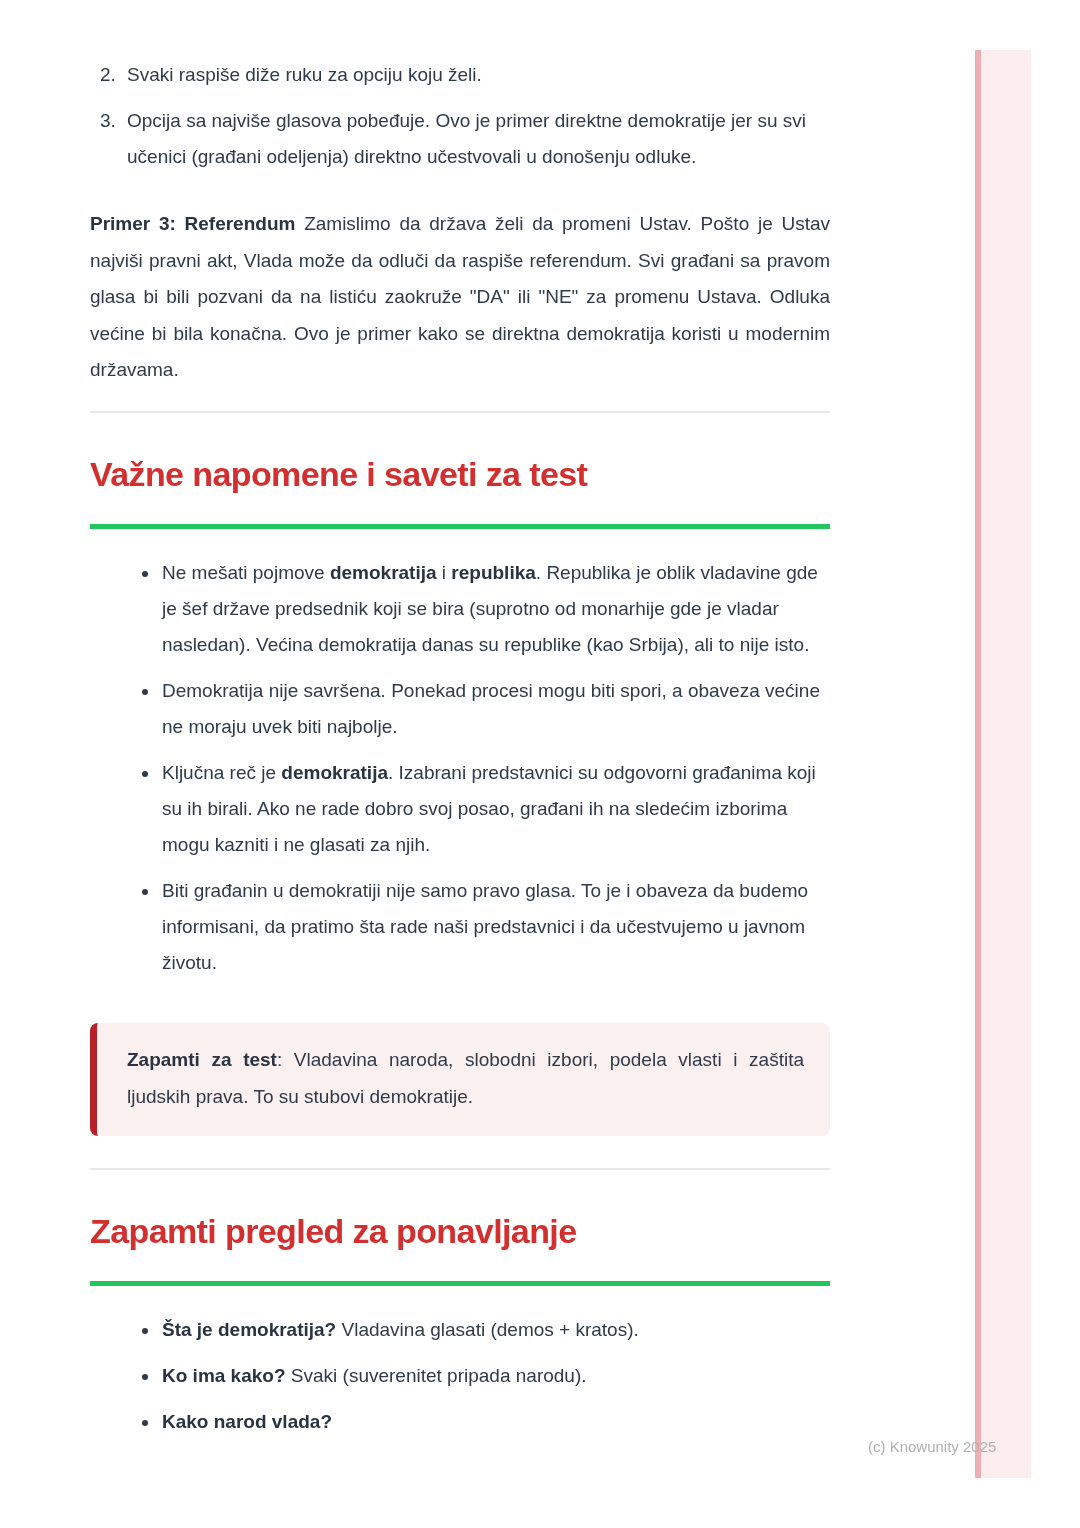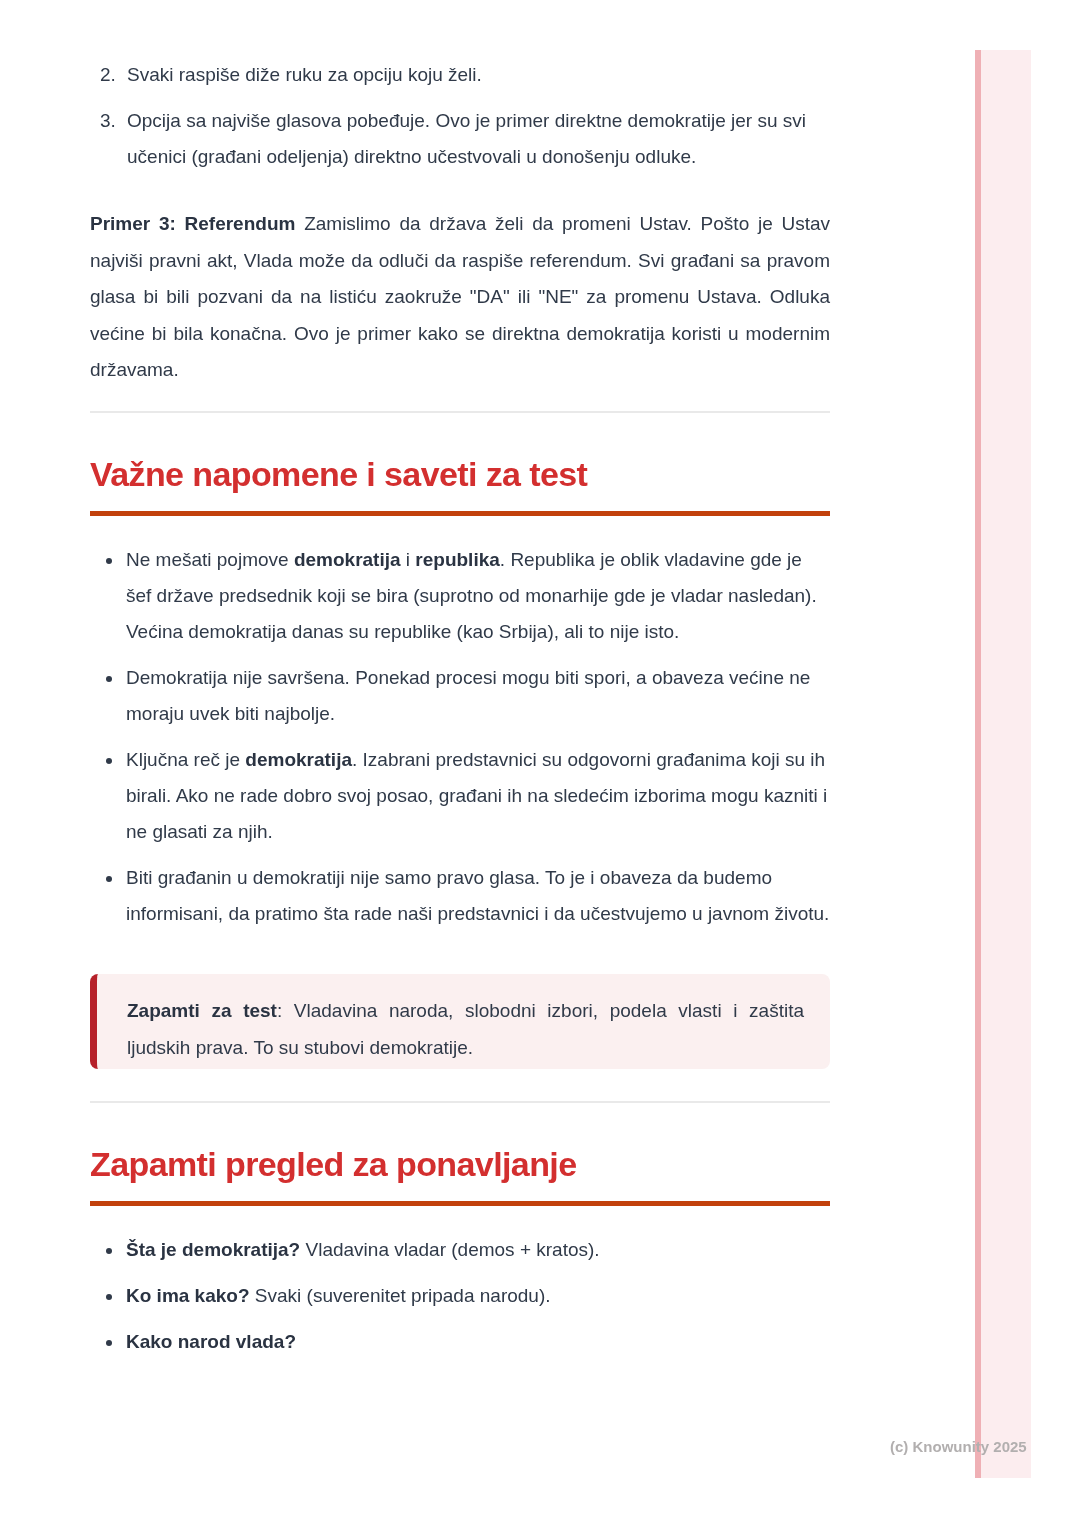--- a/index.html
+++ b/index.html
@@ -39,73 +39,72 @@
 
   .divider { height: 2px; background: #e9e9e9; border: none; margin: 22px 0 0 0; }
 
   .section-title {
     margin: 36px 0 0 0;
     font-size: 34px;
     line-height: 50px;
     font-weight: 700;
     letter-spacing: -0.6px;
     color: #d32f2f;
-    border-bottom: 5px solid #c2410c;
-    padding-bottom: 12px;
+    border-bottom: 5px solid #22c55e;
+    padding-bottom: 25px;
   }
 
   
   .bullets {
     margin: 26px 0 0 0;
     padding: 0 0 0 34px;
     list-style: disc outside;
     font-size: 19px;
     line-height: 36px;
   }
-  .bullets > li { margin-bottom: 10px; padding-left: 2px; }
+  .bullets > li { margin-bottom: 10px; padding-left: 2px; margin-left: 36px; }
 
   .sub {
     margin: 8px 0 0 0;
     padding: 0 0 0 32px;
     list-style: circle outside;
   }
   .sub > li { margin-bottom: 10px; padding-left: 2px; }
 
   
   .callout {
     margin-top: 42px;
     background: #fbf0f0;
     border-left: 7px solid #b6212a;
     border-radius: 8px;
-    padding: 18px 26px 3px 30px;
+    padding: 18px 26px 21px 30px;
     font-size: 19px;
     line-height: 37px;
     text-align: justify;
   }
 
   
   .edge-strip {
     position: absolute;
     left: 975px;
     top: 50px;
     width: 56px;
     height: 1428px;
     background: #fcedef;
     border-left: 6px solid #efb0b5;
   }
 
   .footer-note {
     position: absolute;
-    left: 890px;
+    left: 868px;
     top: 1438px;
     font-size: 15px;
     color: #b2afaf;
     z-index: 2;
     white-space: nowrap;
-    font-weight: bold;
   }
 </style>
 </head>
 <body>
 
 <div class="edge-strip"></div>
 
 <div class="content">
 
   <ol class="olist">
@@ -132,21 +131,21 @@
     <li><span>Biti građanin u demokratiji nije samo pravo glasa. To je i obaveza da budemo informisani, da pratimo šta rade naši predstavnici i da učestvujemo u javnom životu.</span></li>
   </ul>
 
   <div class="callout"><strong>Zapamti za test</strong><span>: Vladavina naroda, slobodni izbori, podela vlasti i zaštita ljudskih prava. To su stubovi demokratije.</span></div>
 
   <hr class="divider" style="margin-top:32px;">
 
   <h2 class="section-title">Zapamti pregled za ponavljanje</h2>
 
   <ul class="bullets">
-    <li><strong>Šta je demokratija?</strong><span> Vladavina vladar (demos + kratos).</span></li>
+    <li><strong>Šta je demokratija?</strong><span> Vladavina glasati (demos + kratos).</span></li>
     <li><strong>Ko ima kako?</strong><span> Svaki (suverenitet pripada narodu).</span></li>
     <li><strong>Kako narod vlada?</strong><span></span>
     </li>
   </ul>
 
 </div>
 
 <div class="footer-note">(c) Knowunity 2025</div>
 
 </body></html>

